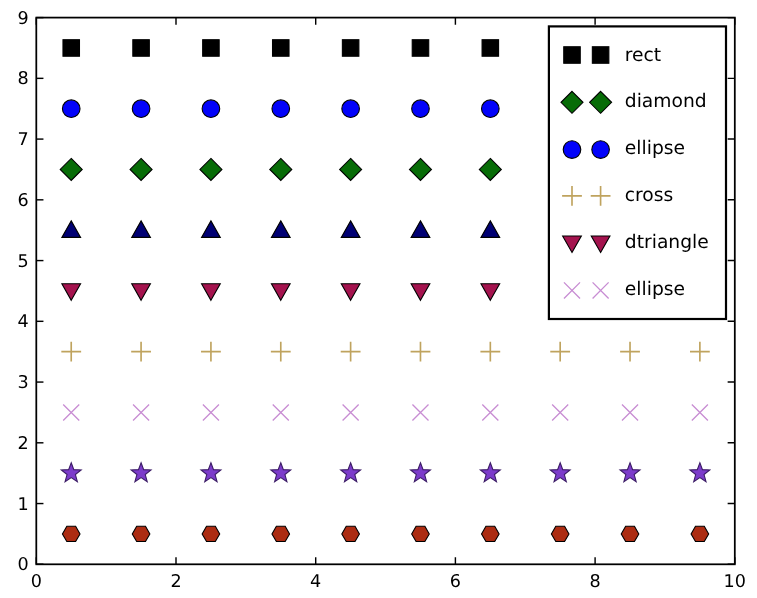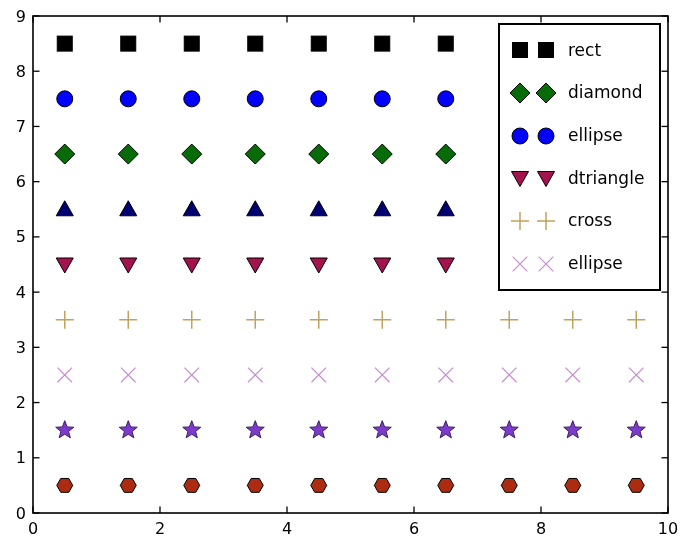--- a/index.html
+++ b/index.html
@@ -384,38 +384,38 @@
           </g>
           <g transform="translate(39,13)">
             <circle cx="0" cy="0" r="8" fill="#0202fa" stroke="#000000" stroke-width="1"></circle>
           </g>
         </svg>
         <span class="legend-label">ellipse</span>
       </div>
       <div class="legend-row">
         <svg width="52" height="26">
           <g transform="translate(13,13)">
+            <path d="M -9 0 H 9 M 0 -9 V 9" stroke="#bfa35e" stroke-width="1.5" fill="none"></path>
+          </g>
+          <g transform="translate(39,13)">
+            <path d="M -9 0 H 9 M 0 -9 V 9" stroke="#bfa35e" stroke-width="1.5" fill="none"></path>
+          </g>
+        </svg>
+        <span class="legend-label">cross</span>
+      </div>
+      <div class="legend-row">
+        <svg width="52" height="26">
+          <g transform="translate(13,13)">
             <polygon points="0,8.5 8.5,-6.5 -8.5,-6.5" fill="#a4134e" stroke="#000000" stroke-width="1"></polygon>
           </g>
           <g transform="translate(39,13)">
             <polygon points="0,8.5 8.5,-6.5 -8.5,-6.5" fill="#a4134e" stroke="#000000" stroke-width="1"></polygon>
           </g>
         </svg>
         <span class="legend-label">dtriangle</span>
-      </div>
-      <div class="legend-row">
-        <svg width="52" height="26">
-          <g transform="translate(13,13)">
-            <path d="M -9 0 H 9 M 0 -9 V 9" stroke="#bfa35e" stroke-width="1.5" fill="none"></path>
-          </g>
-          <g transform="translate(39,13)">
-            <path d="M -9 0 H 9 M 0 -9 V 9" stroke="#bfa35e" stroke-width="1.5" fill="none"></path>
-          </g>
-        </svg>
-        <span class="legend-label">cross</span>
       </div>
       <div class="legend-row">
         <svg width="52" height="26">
           <g transform="translate(13,13)">
             <path d="M -7.3 -7.3 L 7.3 7.3 M -7.3 7.3 L 7.3 -7.3" stroke="#c88dd3" stroke-width="1.2" fill="none"></path>
           </g>
           <g transform="translate(39,13)">
             <path d="M -7.3 -7.3 L 7.3 7.3 M -7.3 7.3 L 7.3 -7.3" stroke="#c88dd3" stroke-width="1.2" fill="none"></path>
           </g>
         </svg>

